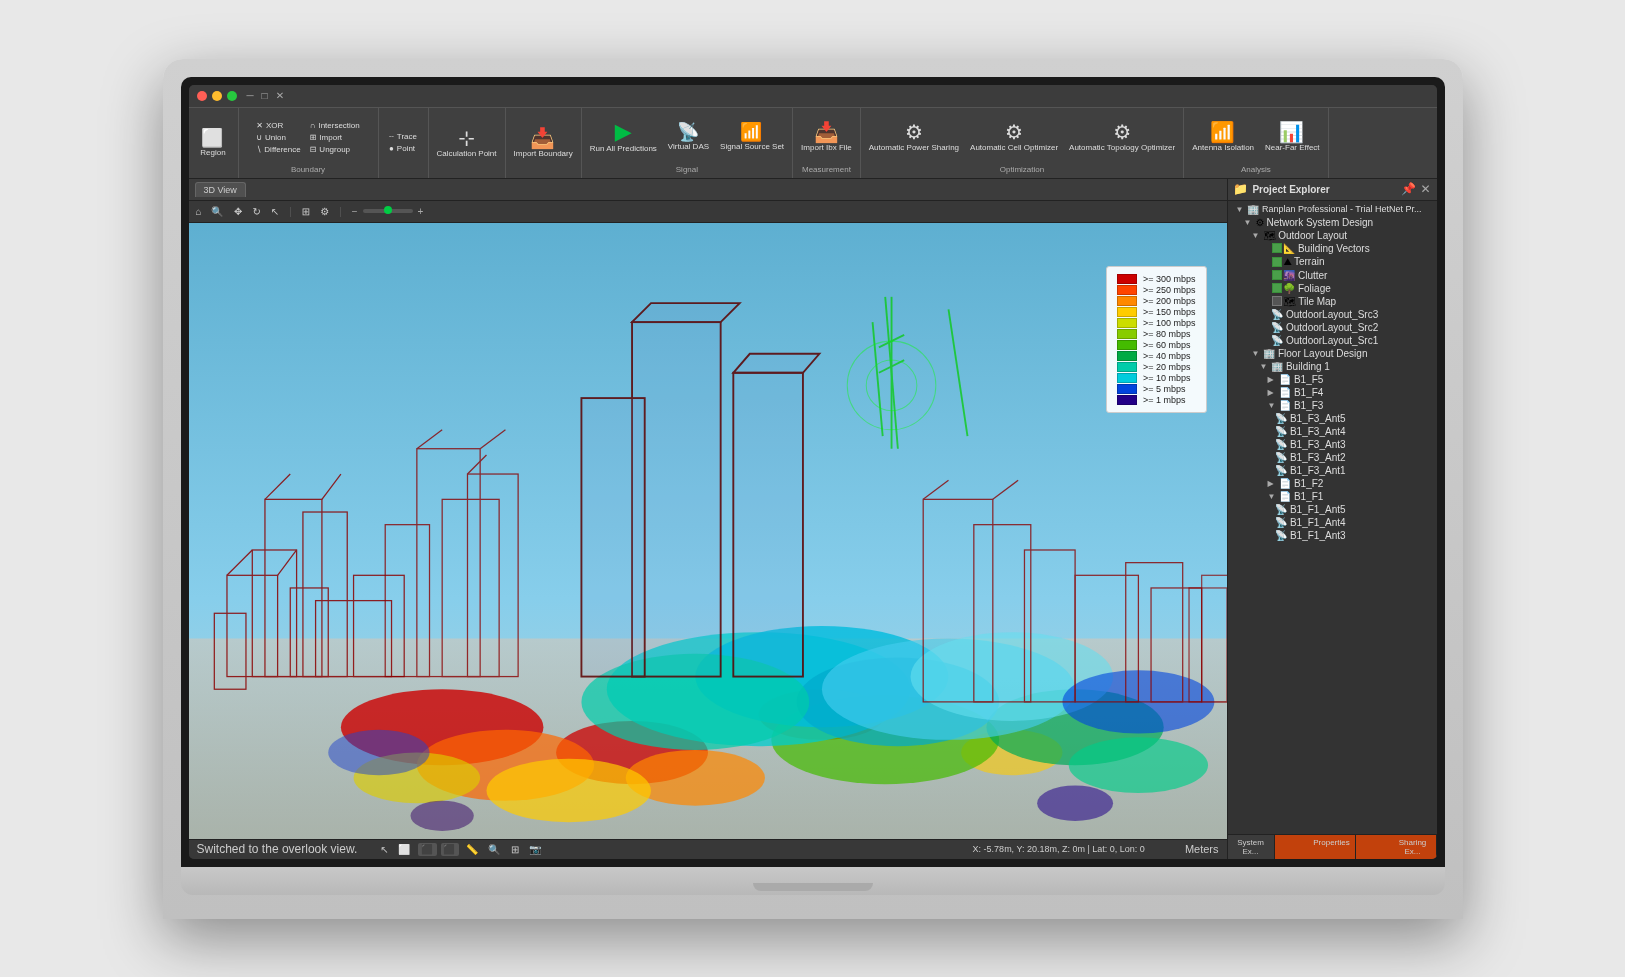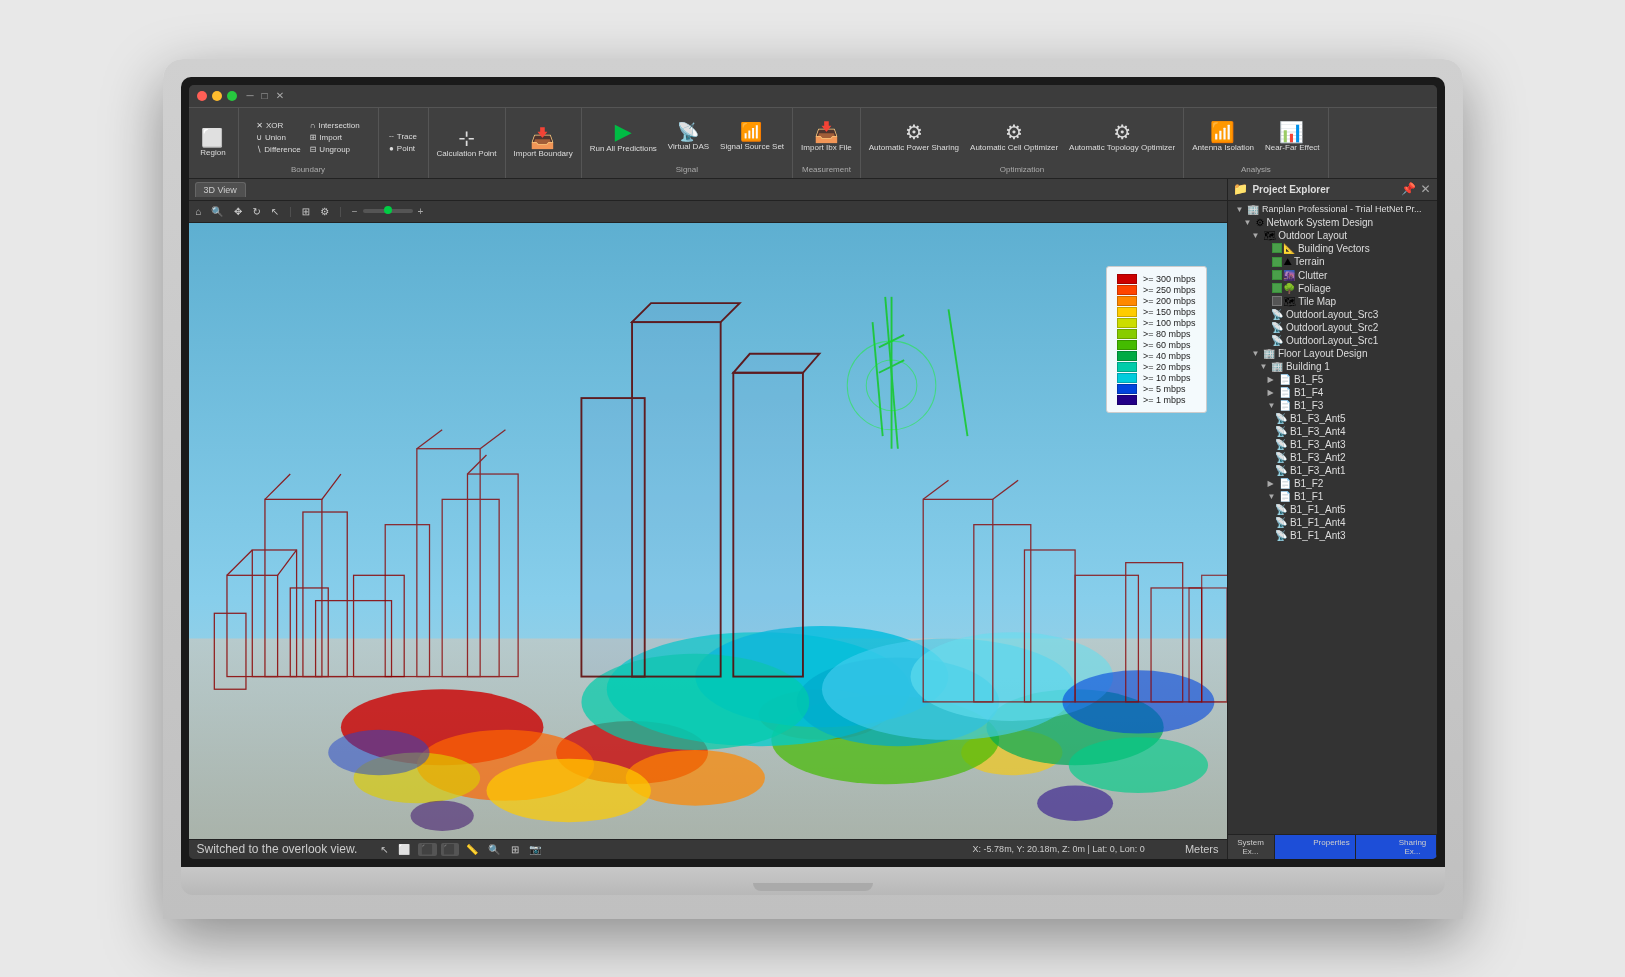--- a/index.html
+++ b/index.html
@@ -368,21 +368,21 @@
     }
     .explorer-tab {
       flex: 1;
       padding: 3px 4px;
       color: #ccc;
       font-size: 8px;
       text-align: center;
       cursor: pointer;
       border-right: 1px solid #222;
     }
-    .explorer-tab.active { background: #1d4ed8; padding-left: 38px; }
+    .explorer-tab.active { background: #c2410c; padding-left: 38px; }
 
     
     .heatmap-svg {
       position: absolute;
       inset: 0;
       width: 100%;
       height: 100%;
     }
 
     .laptop-base {

